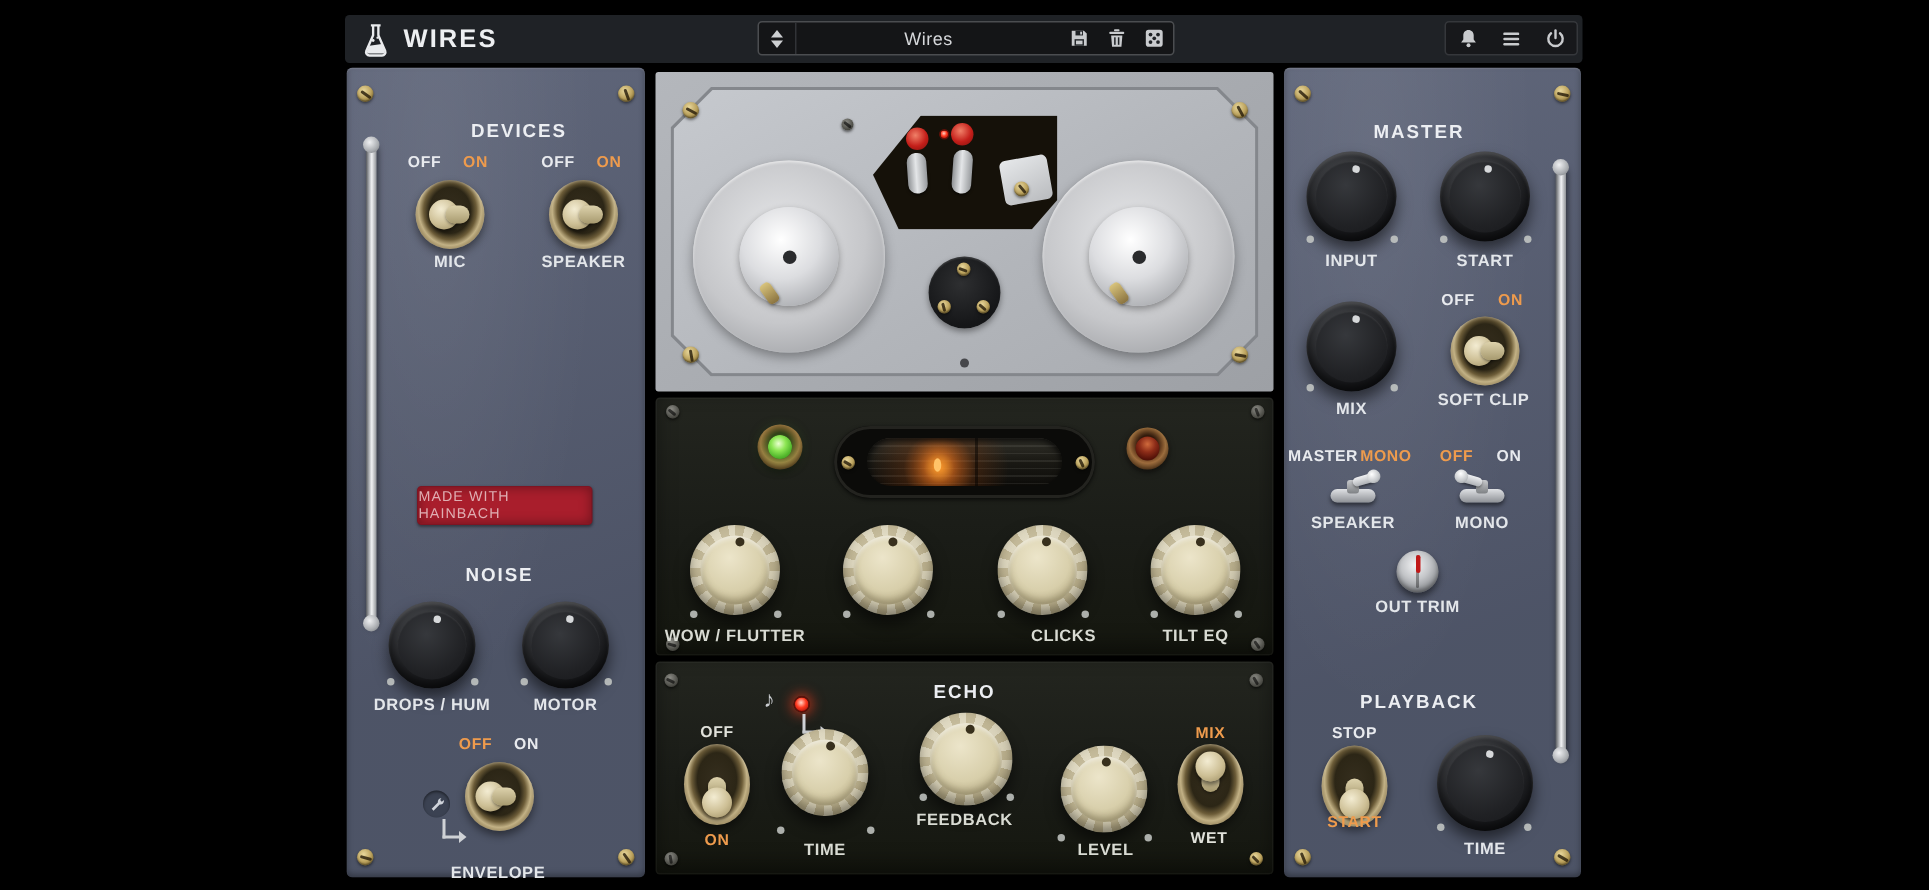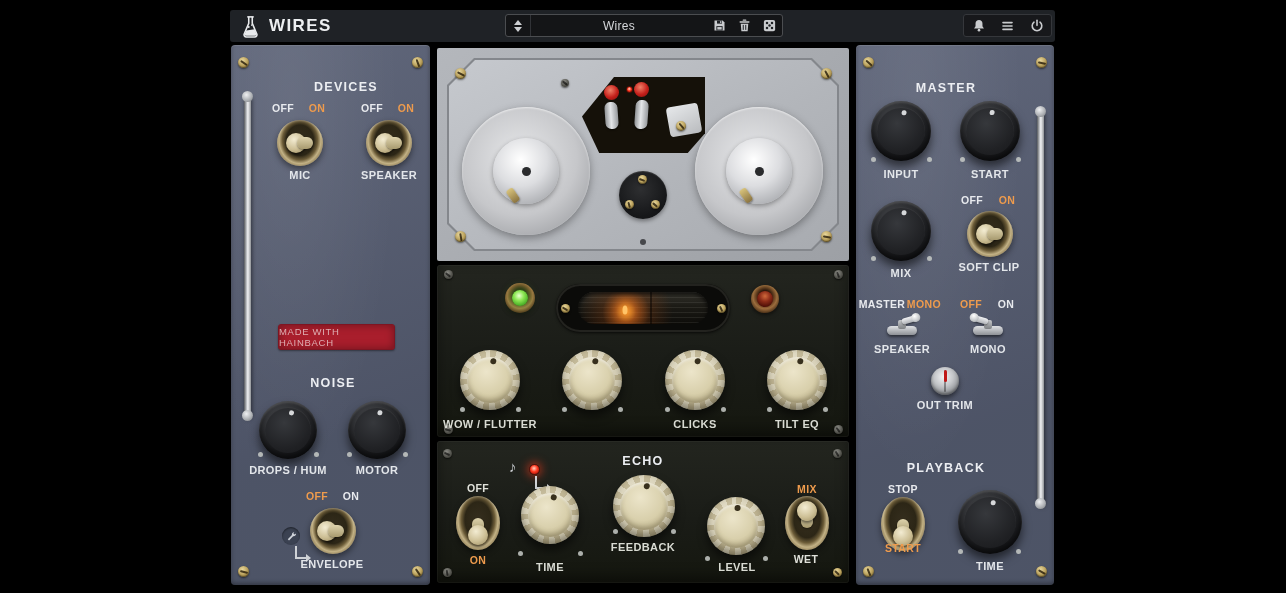--- a/index.html
+++ b/index.html
@@ -281,21 +281,21 @@
       <div class="bezel"></div>
       <div class="lever-ball" style="left:7px;top:13px;"></div>
       <div class="lever-stub" style="left:18px;top:17px;width:16px;height:12px;"></div>
     </div>
     <div class="wrench-circle" style="left:51px;top:482px;">
       <svg width="11" height="11" viewBox="0 0 16 16">
           <path d="M12 1.8a3.4 3.4 0 0 0-3.4 4.1L2.6 11.9l1.8 1.8 6-6a3.4 3.4 0 0 0 4-4.2l-2 1.6-1.6-1.6z" fill="#cfd3da"></path>
         </svg>
     </div>
     <div class="l-arrow" style="left:64px;top:501px;width:12px;height:11px;"></div>
-    <div class="abs lbl" style="left:41px;top:513px;width:120px;">ENVELOPE</div>
+    <div class="abs lbl" style="left:41px;top:531px;width:120px;">ENVELOPE</div>
   </div>
 
   <div class="abs" id="tape">
     <div class="plate-line"></div>
     <div class="plate"></div>
     <i class="sc sc-brass" style="left:18px;top:20px;width:11px;height:11px;--sr:28deg"></i>
     <i class="sc sc-brass" style="left:384px;top:20px;width:11px;height:11px;--sr:62deg"></i>
     <i class="sc sc-brass" style="left:18px;top:183px;width:11px;height:11px;--sr:80deg"></i>
     <i class="sc sc-brass" style="left:384px;top:183px;width:11px;height:11px;--sr:10deg"></i>
     <i class="sc sc-dark" style="left:124px;top:31px;width:8px;height:8px;"></i>
@@ -366,21 +366,21 @@
     <i class="mdot" style="left:181px;top:142px;"></i>
     <div class="abs lbl" style="left:100px;top:153px;width:110px;margin-top:44px;">DROPS</div>
 
     <div class="knob knob-cream" style="left:228px;top:85px;width:60px;height:60px;">
       <div class="pointer" style="transform: rotate(8deg);">
           <i></i>
         </div>
     </div>
     <i class="mdot" style="left:228px;top:142px;"></i>
     <i class="mdot" style="left:284px;top:142px;"></i>
-    <div class="abs lbl" style="left:203px;top:153px;width:110px;">CLICKS</div>
+    <div class="abs lbl" style="left:217px;top:153px;width:110px;">CLICKS</div>
 
     <div class="knob knob-cream" style="left:330px;top:85px;width:60px;height:60px;">
       <div class="pointer" style="transform: rotate(10deg);">
           <i></i>
         </div>
     </div>
     <i class="mdot" style="left:330px;top:142px;"></i>
     <i class="mdot" style="left:386px;top:142px;"></i>
     <div class="abs lbl" style="left:305px;top:153px;width:110px;">TILT EQ</div>
   </div>

